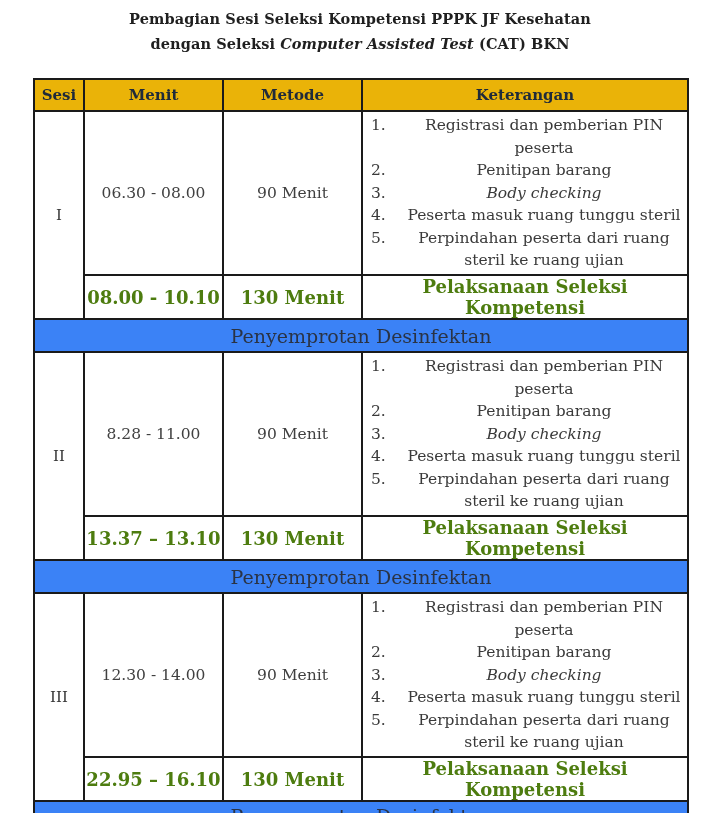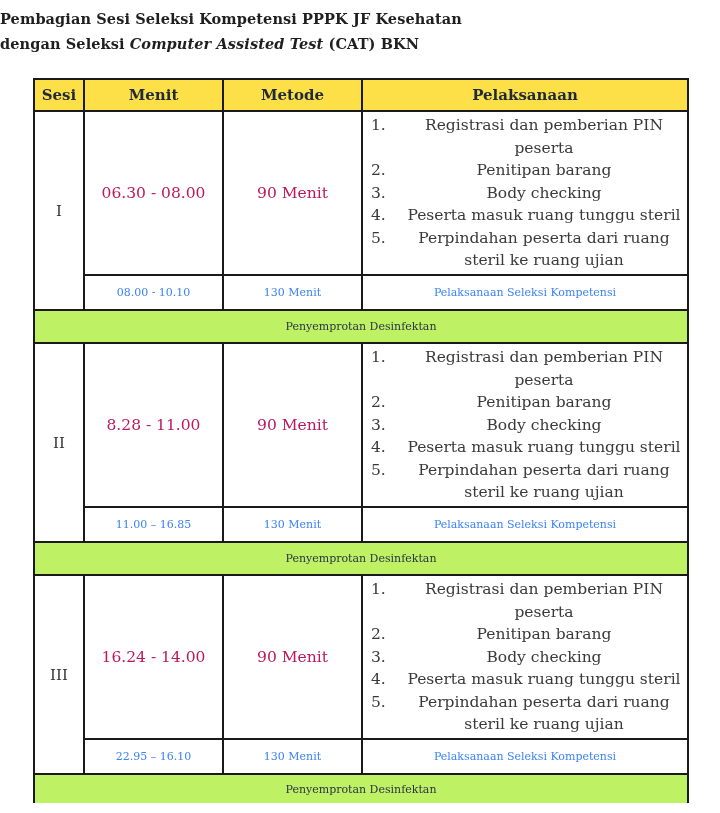--- a/index.html
+++ b/index.html
@@ -13,21 +13,21 @@
     overflow: hidden;
     position: relative;
     font-family: "DejaVu Serif", "Liberation Serif", serif;
     color: #2f2f2f;
   }
   .title {
     position: absolute;
     left: 0;
     top: 6px;
     width: 720px;
-    text-align: left;
+    text-align: center;
     font-weight: bold;
     font-size: 14.5px;
     line-height: 25px;
     color: #1f1f1f;
     letter-spacing: 0.1px;
   }
   .title .italic { font-style: italic; }
   table.sched {
     position: absolute;
     left: 33px;
@@ -41,34 +41,34 @@
   table.sched col.c-waktu { width: 139px; }
   table.sched col.c-durasi { width: 139px; }
   table.sched col.c-ket { width: 326px; }
   table.sched th, table.sched td {
     border: 2px solid #1a1a1a;
     padding: 0;
     vertical-align: middle;
     text-align: center;
   }
   table.sched th {
-    background: #fde047;
+    background: #eab308;
     height: 30px;
     font-weight: bold;
     font-size: 15px;
     color: #1f2a3a;
   }
   td.sesi {
     color: #333;
     font-size: 15px;
   }
   td.waktu, td.durasi {
     vertical-align: top;
     padding-top: 66px;
-    color: #be185d;
+    color: #404040;
   }
   td.ket-list {
     text-align: left;
     vertical-align: top;
     height: 162px;
   }
   ol.steps {
     list-style: none;
     margin: 0;
     padding: 0 0 0 0;
@@ -79,32 +79,32 @@
     line-height: 22.6px;
     font-size: 15.5px;
     color: #3a3a3a;
     white-space: normal;
   }
   ol.steps li .num {
     position: absolute;
     left: 8px;
     top: 0;
   }
-  ol.steps li.italic .txt { }
+  ol.steps li.italic .txt { font-style: italic; }
   tr.bold-row td {
     height: 33px;
-    font-weight: normal;
-    color: #3b82f6;
-    font-size: 11px;
+    font-weight: bold;
+    color: #4d7c0f;
+    font-size: 18px;
   }
   tr.spray td {
-    background: #bef264;
+    background: #3b82f6;
     height: 31px;
     color: #2a3344;
-    font-size: 11px;
+    font-size: 19px;
   }
   tr.spray.last td {
     height: 28px;
     border-bottom: none;
   }
 </style>
 </head>
 <body>
 
 <div class="title">
@@ -117,21 +117,21 @@
     <col class="c-sesi">
     <col class="c-waktu">
     <col class="c-durasi">
     <col class="c-ket">
   </colgroup>
   <thead>
     <tr>
       <th>Sesi</th>
       <th>Menit</th>
       <th>Metode</th>
-      <th>Pelaksanaan</th>
+      <th>Keterangan</th>
     </tr>
   </thead>
   <tbody>
 
     <tr>
       <td class="sesi" rowspan="2">I</td>
       <td class="waktu">06.30 - 08.00</td>
       <td class="durasi">90 Menit</td>
       <td class="ket-list">
         <ol class="steps">
@@ -160,31 +160,31 @@
         <ol class="steps">
           <li><span class="num">1.</span><span class="txt">Registrasi dan pemberian PIN peserta</span></li>
           <li><span class="num">2.</span><span class="txt">Penitipan barang</span></li>
           <li class="italic"><span class="num">3.</span><span class="txt">Body checking</span></li>
           <li><span class="num">4.</span><span class="txt">Peserta masuk ruang tunggu steril</span></li>
           <li><span class="num">5.</span><span class="txt">Perpindahan peserta dari ruang steril ke ruang ujian</span></li>
         </ol>
       </td>
     </tr>
     <tr class="bold-row">
-      <td>11.00 – 16.85</td>
+      <td>13.37 – 13.10</td>
       <td>130 Menit</td>
       <td>Pelaksanaan Seleksi Kompetensi</td>
     </tr>
     <tr class="spray">
       <td colspan="4">Penyemprotan Desinfektan</td>
     </tr>
 
     <tr>
       <td class="sesi" rowspan="2">III</td>
-      <td class="waktu">16.24 - 14.00</td>
+      <td class="waktu">12.30 - 14.00</td>
       <td class="durasi">90 Menit</td>
       <td class="ket-list">
         <ol class="steps">
           <li><span class="num">1.</span><span class="txt">Registrasi dan pemberian PIN peserta</span></li>
           <li><span class="num">2.</span><span class="txt">Penitipan barang</span></li>
           <li class="italic"><span class="num">3.</span><span class="txt">Body checking</span></li>
           <li><span class="num">4.</span><span class="txt">Peserta masuk ruang tunggu steril</span></li>
           <li><span class="num">5.</span><span class="txt">Perpindahan peserta dari ruang steril ke ruang ujian</span></li>
         </ol>
       </td>

